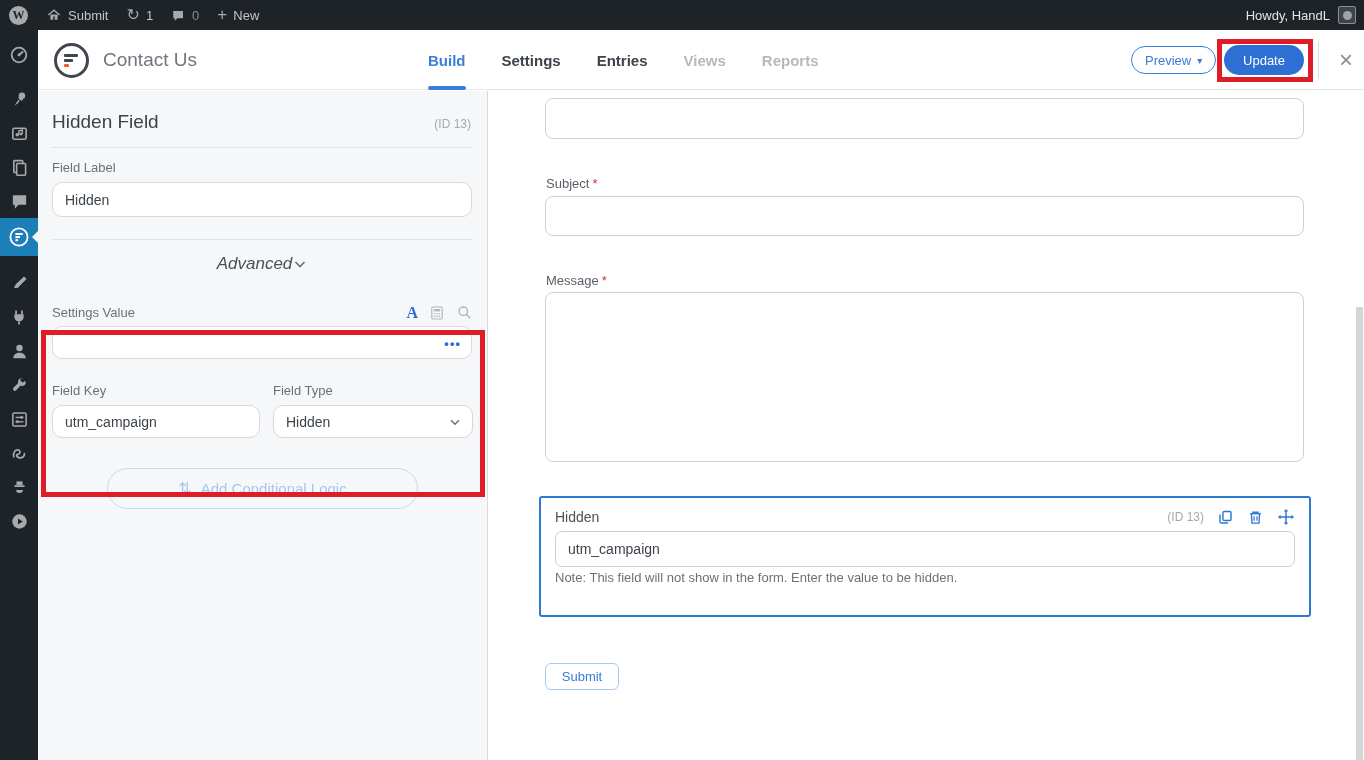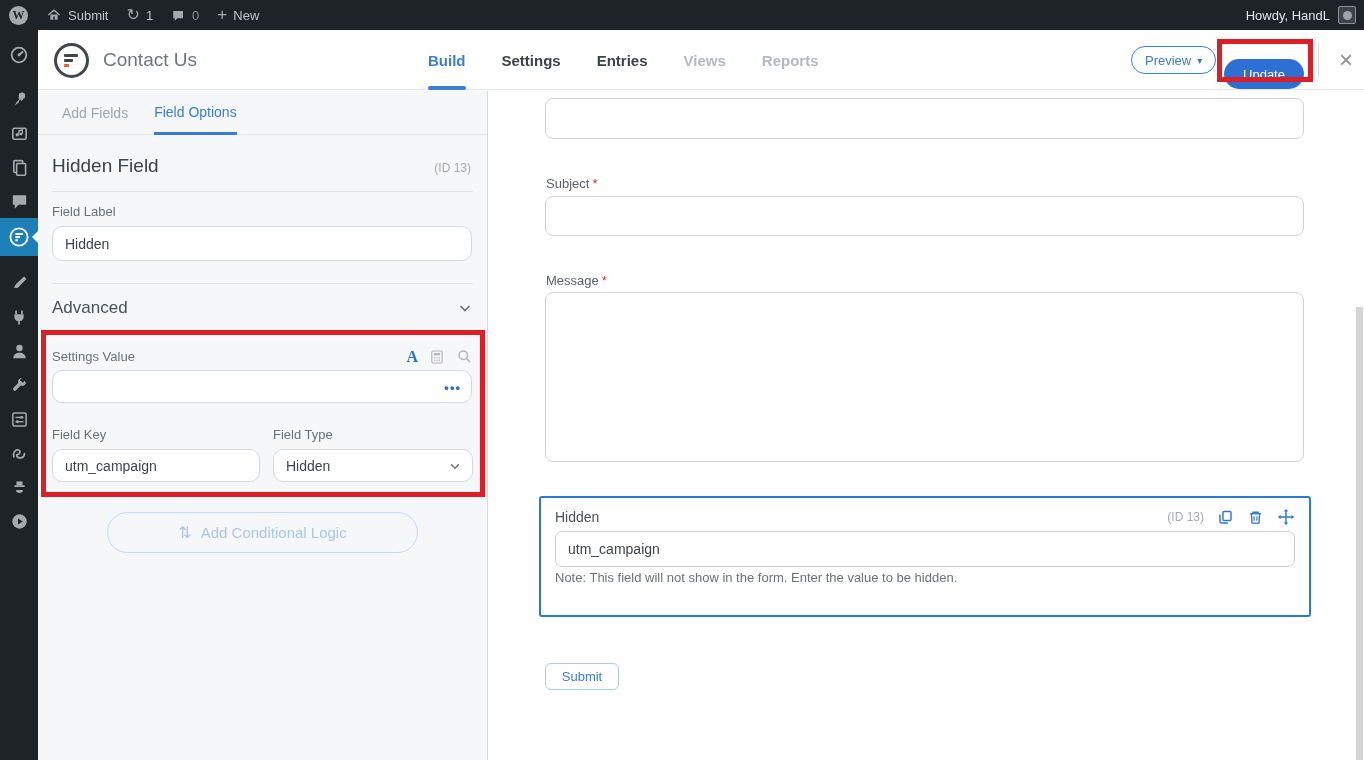--- a/index.html
+++ b/index.html
@@ -47,42 +47,42 @@
   .fb-tabs { position:absolute; left:372px; top:0; height:60px; display:flex; }
   .fb-tab { padding:0 18px; display:flex; align-items:center; font-size:15px; font-weight:600;
             color:#3c434a; cursor:pointer; position:relative; }
   .fb-tab.active { color:#3a7dd8; }
   .fb-tab.active::after { content:""; position:absolute; left:18px; right:18px; bottom:0; height:4px;
             background:#3a7dd8; border-radius:2px; }
   .fb-tab.muted { color:#b4b9be; }
   .btn-preview { position:absolute; left:1093px; top:16px; height:28px; padding:10px 13px; background:#fff;
             border:1px solid #3582e0; border-radius:14px; color:#3a7bd5; font-size:13px;
             display:flex; align-items:center; gap:6px; cursor:pointer; }
-  .btn-update { position:absolute; left:1186px; top:29px; width:80px; height:30px; background:var(--accent,#2e6fd3);
+  .btn-update { position:absolute; left:1186px; top:15px; width:80px; height:30px; background:var(--accent,#2e6fd3);
             border:none; border-radius:15px; color:#fff; font-size:13px; cursor:pointer; }
   .hdr-divider { position:absolute; left:1280px; top:12px; width:1px; height:36px; background:#dcdcde; }
   .hdr-close { position:absolute; left:1293px; top:15px; width:30px; height:30px; display:flex;
             align-items:center; justify-content:center; font-size:24px; color:#8c8f94; cursor:pointer; }
 
   
   .panel { position:absolute; left:38px; top:91px; width:450px; height:669px; background:#f6f7f8;
            border-right:1px solid #d7d9dc; z-index:5; }
   .panel-tabs { height:44px; border-bottom:1px solid #e3e5e8; display:flex; align-items:stretch;
            padding-left:24px; gap:26px; font-size:14px; }
   .ptab { display:flex; align-items:center; cursor:pointer; color:#a1a6ab; }
   .ptab.active { color:#3a7dd8; border-bottom:3px solid #3a7dd8; margin-bottom:-1px; }
   .sec-head { margin:20px 16px 0 14px; display:flex; align-items:baseline; justify-content:space-between; }
   .sec-head h2 { font-size:19px; font-weight:400; color:#3c434a; }
   .sec-head .sec-id { font-size:12px; color:#a7aaad; }
   .panel hr { border:none; border-top:1px solid #e0e2e5; margin:14px 14px 0; }
   .plabel { display:block; margin:12px 14px 7px; font-size:13px; color:#6c7177; }
   .pinput { display:block; margin:0 14px; width:420px; height:35px; border:1px solid #d5d9dd;
             border-radius:10px; background:#fff; padding:0 12px; font-size:14px; color:#3c434a;
             font-family:"Liberation Sans", sans-serif; outline:none; }
-  .adv-row { margin:14px 14px 1px; display:flex; align-items:center; justify-content:space-between; cursor:default; }
+  .adv-row { margin:14px 14px 1px; display:flex; align-items:center; justify-content:center; cursor:default;font-style:italic; }
   .adv-row h3 { font-size:17px; font-weight:400; color:#4a5159; }
   .dv-row { margin:30px 14px 5px; display:flex; align-items:center; justify-content:space-between; }
   .dv-row .plabel2 { font-size:13px; color:#6c7177; }
   .dv-icons { display:flex; align-items:center; gap:11px; }
   .dv-icons .a-ic { font-family:"Liberation Serif", serif; font-weight:bold; font-size:16px;
                     color:var(--accent,#2e6fd3); cursor:pointer; line-height:1; }
   .dv-icons svg { color:#b3b8bd; cursor:pointer; display:block; }
   .dv-wrap { position:relative; margin:0 14px; }
   .dv-wrap .pinput { margin:0; width:420px; height:33px; }
   .dv-dots { position:absolute; right:12px; top:50%; transform:translateY(-50%); color:var(--accent,#2e6fd3);
@@ -280,24 +280,20 @@
     <button class="btn-preview">
       <span>Preview</span>
       <span style="font-size:10px;">▾</span>
     </button>
     <button class="btn-update">Update</button>
     <div class="hdr-divider"></div>
     <div class="hdr-close">×</div>
   </div>
 
   <div class="panel">
-    <div class="panel-tabs">
-      <span class="ptab">Add Fields</span>
-      <span class="ptab active">Field Options</span>
-    </div>
 
     <div class="sec-head">
       <h2>Hidden Field</h2>
       <span class="sec-id">(ID 13)</span>
     </div>
     <hr>
 
     <label class="plabel">Field Label</label>
     <input class="pinput" value="Hidden" style="">
 

